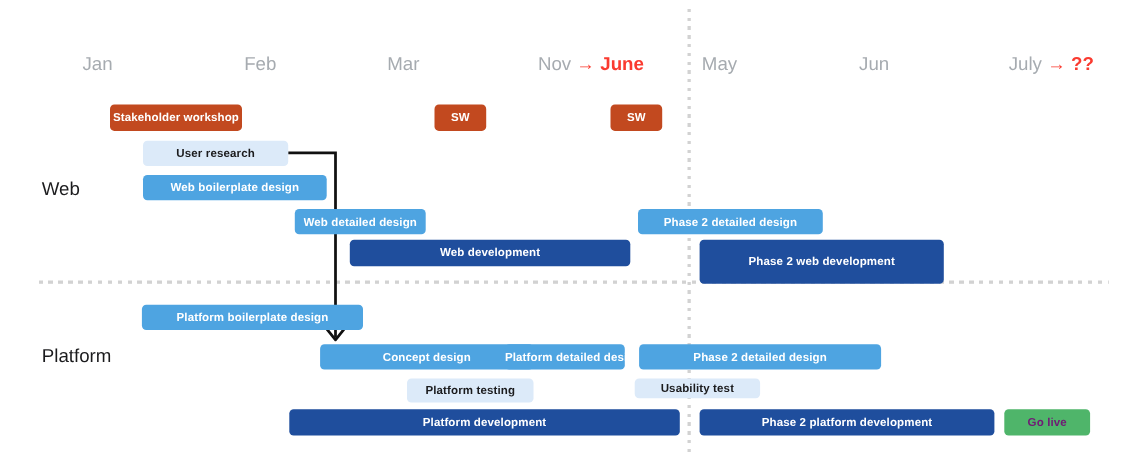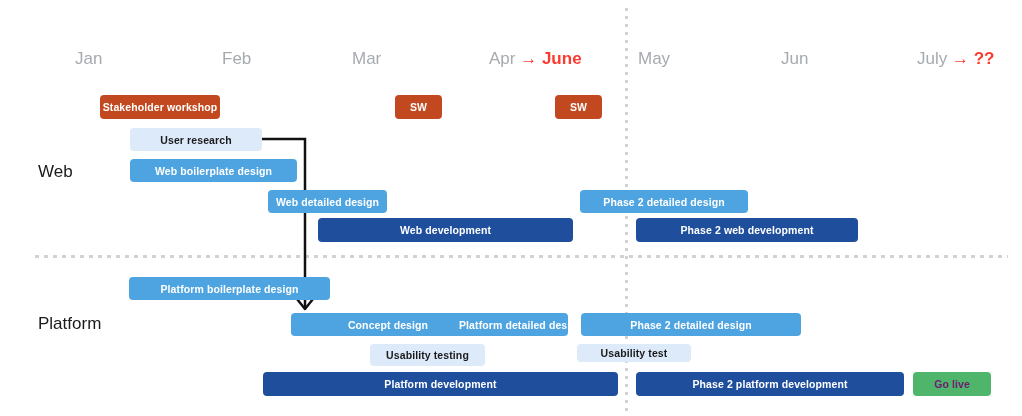--- a/index.html
+++ b/index.html
@@ -59,21 +59,21 @@
 <body>
 
 <div id="canvas">
 
 
 
   <div id="months">
       <div class="month" style="left: 75px;"><span>Jan</span></div>
       <div class="month" style="left: 222px;"><span>Feb</span></div>
       <div class="month" style="left: 352px;"><span>Mar</span></div>
-      <div class="month" style="left: 489px;"><span>Apr</span><span class="change"> → June</span></div>
+      <div class="month" style="left: 489px;"><span>Nov</span><span class="change"> → June</span></div>
       <div class="month" style="left: 638px;"><span>May</span></div>
       <div class="month" style="left: 781px;"><span>Jun</span></div>
       <div class="month" style="left: 917px;"><span>July</span><span class="change"> → ??</span></div>
     </div>
 
   <div class="track-label" id="track-web">Web</div>
 
   <div class="track-label" id="track-platform">Platform</div>
 
   <div class="hdash"></div>
@@ -102,37 +102,37 @@
       </div>
       <div class="bar bar-blue" style="left: 268px; top: 190px; width: 119px; height: 23px; text-align: right;">
         <span class="bar-label">Web detailed design</span>
       </div>
       <div class="bar bar-dark" style="left: 318px; top: 218px; width: 255px; height: 24px;">
         <span class="bar-label">Web development</span>
       </div>
       <div class="bar bar-blue" style="left: 580px; top: 190px; width: 168px; height: 23px;">
         <span class="bar-label">Phase 2 detailed design</span>
       </div>
-      <div class="bar bar-dark" style="left: 636px; top: 218px; width: 222px; height: 24px;">
+      <div class="bar bar-dark" style="left: 636px; top: 218px; width: 222px; height: 40px;">
         <span class="bar-label">Phase 2 web development</span>
       </div>
       <div class="bar bar-blue" style="left: 129px; top: 277px; width: 201px; height: 23px; justify-content: center;">
         <span class="bar-label">Platform boilerplate design</span>
       </div>
       <div class="bar bar-blue" style="left: 263px; top: 313px; width: 194px; height: 23px; margin-left: 28px;">
         <span class="bar-label">Concept design</span>
       </div>
       <div class="bar bar-blue" style="left: 459px; top: 313px; width: 109px; height: 23px;">
         <span class="bar-label">Platform detailed design</span>
       </div>
       <div class="bar bar-blue" style="left: 581px; top: 313px; width: 220px; height: 23px;">
         <span class="bar-label">Phase 2 detailed design</span>
       </div>
       <div class="bar bar-light" style="left: 370px; top: 344px; width: 115px; height: 22px;">
-        <span class="bar-label">Usability testing</span>
+        <span class="bar-label">Platform testing</span>
       </div>
       <div class="bar bar-light" style="left: 577px; top: 344px; width: 114px; height: 18px;">
         <span class="bar-label">Usability test</span>
       </div>
       <div class="bar bar-dark" style="left: 263px; top: 372px; width: 355px; height: 24px;">
         <span class="bar-label">Platform development</span>
       </div>
       <div class="bar bar-dark" style="left: 636px; top: 372px; width: 268px; height: 24px;">
         <span class="bar-label">Phase 2 platform development</span>
       </div>

